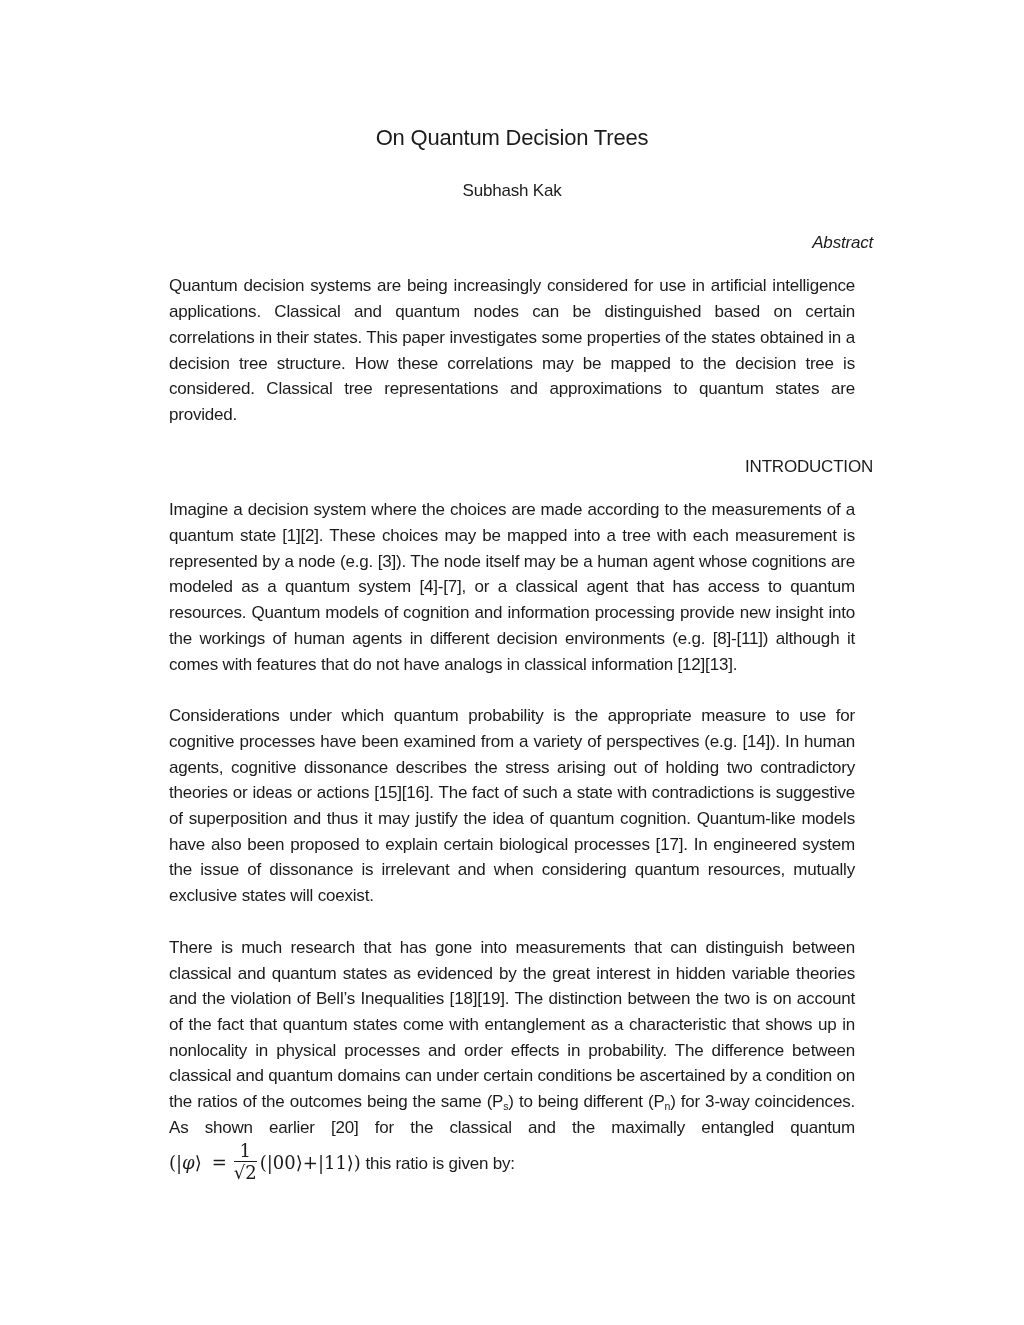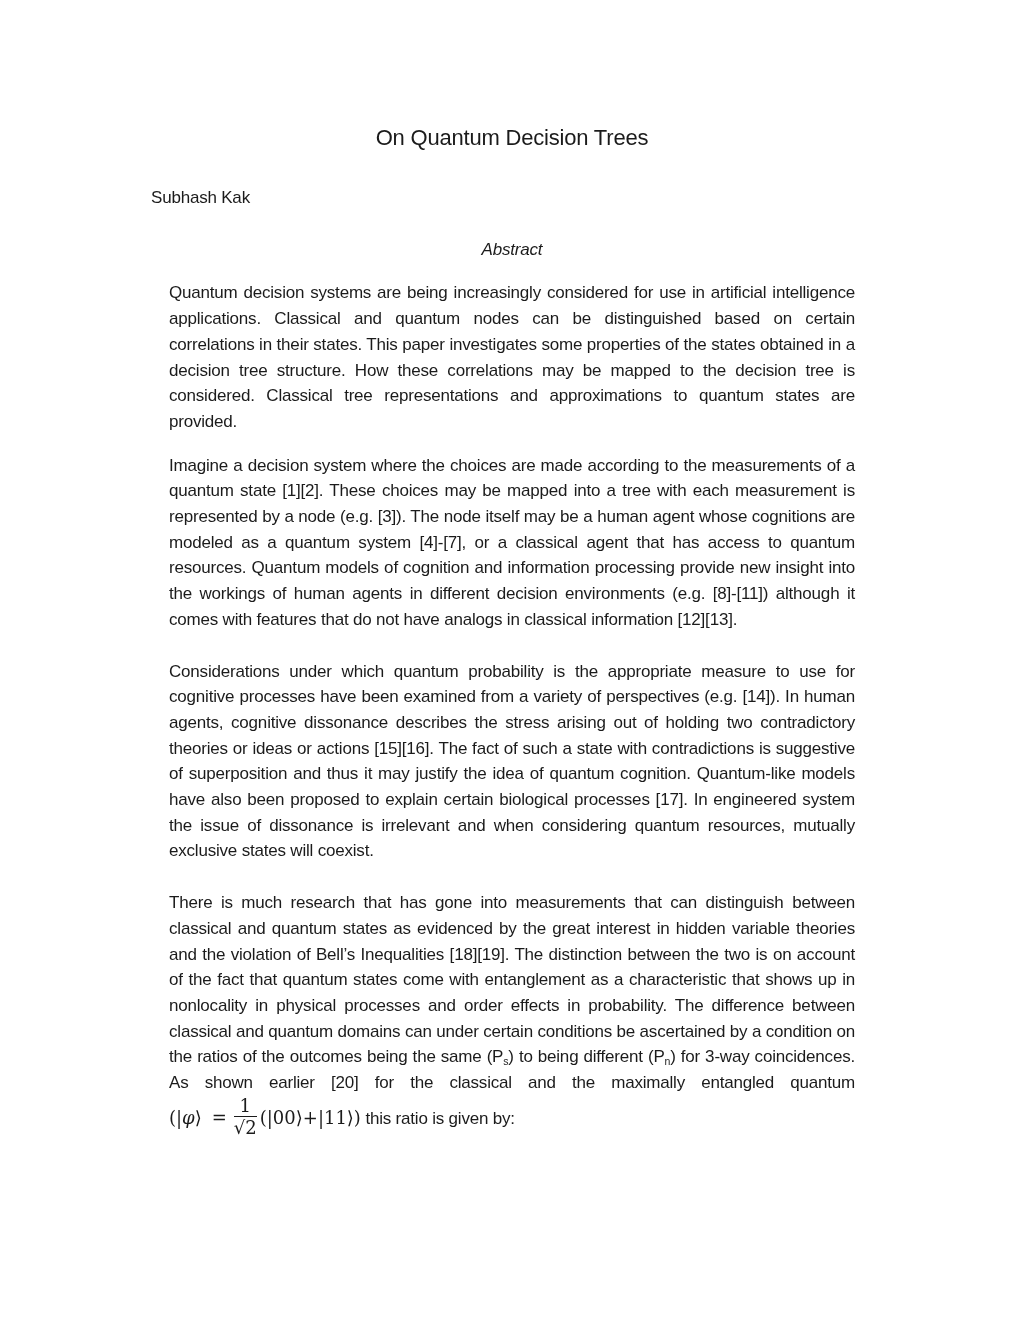--- a/index.html
+++ b/index.html
@@ -22,26 +22,26 @@
     overflow: hidden;
   }
   .title {
     margin: 0;
     font-size: 22px;
     font-weight: 400;
     line-height: 30px;
     text-align: center;
   }
   .author {
-    margin-top: 32px;
-    text-align: left;
+    margin-top: 25px;
+    text-align: center;
   }
   .section-heading {
     margin-top: 26px;
-    text-align: center;
+    text-align: right;
   }
   .italic { font-style: italic; }
   p.para {
     margin: 18px;
     text-align: justify;
   }
   p.para.gap-above { margin-top: 26px; }
   sub.pvar {
     font-size: 10.5px;
     line-height: 0;
@@ -90,20 +90,21 @@
 <div class="page">
 
   <h1 class="title">On Quantum Decision Trees</h1>
 
   <div class="author">Subhash Kak</div>
 
   <div class="section-heading italic">Abstract</div>
 
   <p class="para">Quantum decision systems are being increasingly considered for use in artificial intelligence applications. Classical and quantum nodes can be distinguished based on certain correlations in their states. This paper investigates some properties of the states obtained in a decision tree structure. How these correlations may be mapped to the decision tree is considered. Classical tree representations and approximations to quantum states are provided.</p>
 
+  <div class="section-heading">INTRODUCTION</div>
 
   <p class="para">Imagine a decision system where the choices are made according to the measurements of a quantum state [1][2]. These choices may be mapped into a tree with each measurement is represented by a node (e.g. [3]). The node itself may be a human agent whose cognitions are modeled as a quantum system [4]-[7], or a classical agent that has access to quantum resources. Quantum models of cognition and information processing provide new insight into the workings of human agents in different decision environments (e.g. [8]-[11]) although it comes with features that do not have analogs in classical information [12][13].</p>
 
   <p class="para gap-above">Considerations under which quantum probability is the appropriate measure to use for cognitive processes have been examined from a variety of perspectives (e.g. [14]). In human agents, cognitive dissonance describes the stress arising out of holding two contradictory theories or ideas or actions [15][16]. The fact of such a state with contradictions is suggestive of superposition and thus it may justify the idea of quantum cognition. Quantum-like models have also been proposed to explain certain biological processes [17]. In engineered system the issue of dissonance is irrelevant and when considering quantum resources, mutually exclusive states will coexist.</p>
 
   <p class="para gap-above"><span>There is much research that has gone into measurements that can distinguish between classical and quantum states as evidenced by the great interest in hidden variable theories and the violation of Bell’s Inequalities [18][19]. The distinction between the two is on account of the fact that quantum states come with entanglement as a characteristic that shows up in nonlocality in physical processes and order effects in probability. The difference between classical and quantum domains can under certain conditions be ascertained by a condition on the ratios of the outcomes being the same (P</span><sub class="pvar">s</sub><span>) to being different (P</span><sub class="pvar">n</sub><span>) for 3-way coincidences. As shown earlier [20] for the classical and the maximally entangled quantum </span><span class="math"><span>(</span><span>|</span><span class="phi">φ</span><span>⟩</span><span class="meq">=</span><span class="frac"><span class="num">1</span><span class="den"><span>√</span><span class="radicand">2</span></span></span><span>(|00⟩+|11⟩)</span></span><span> this ratio is given by:</span></p>
 
   <div class="footer">1</div>
 
 </div>

